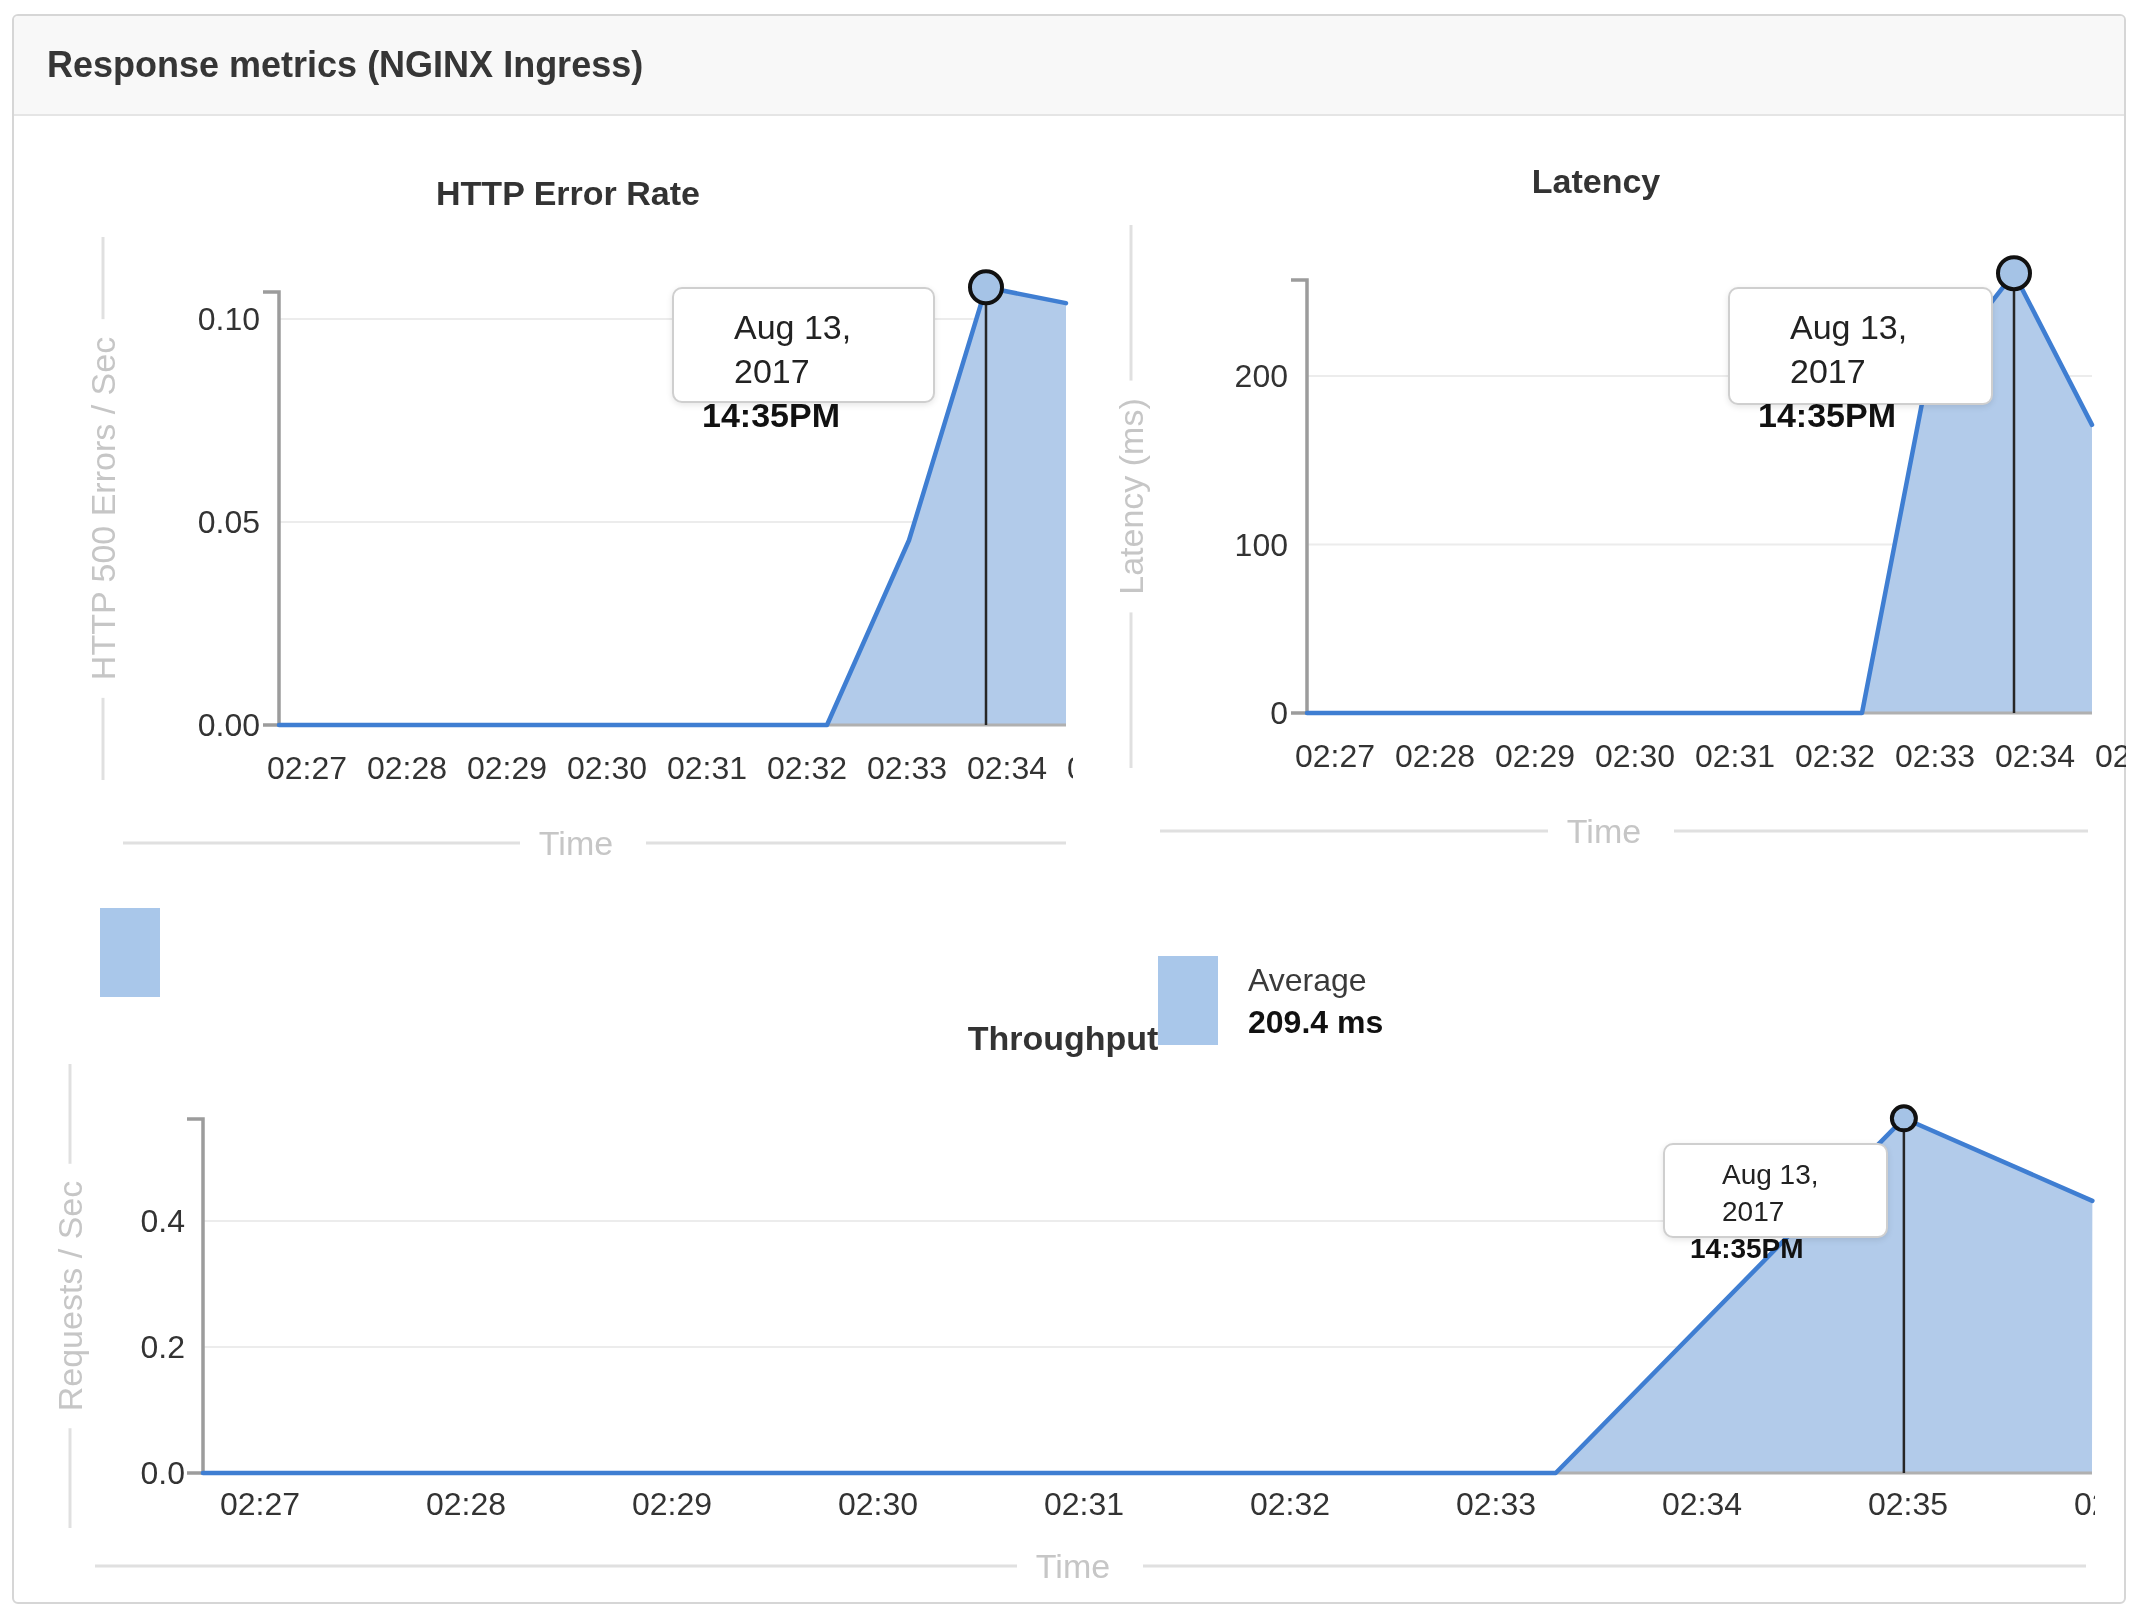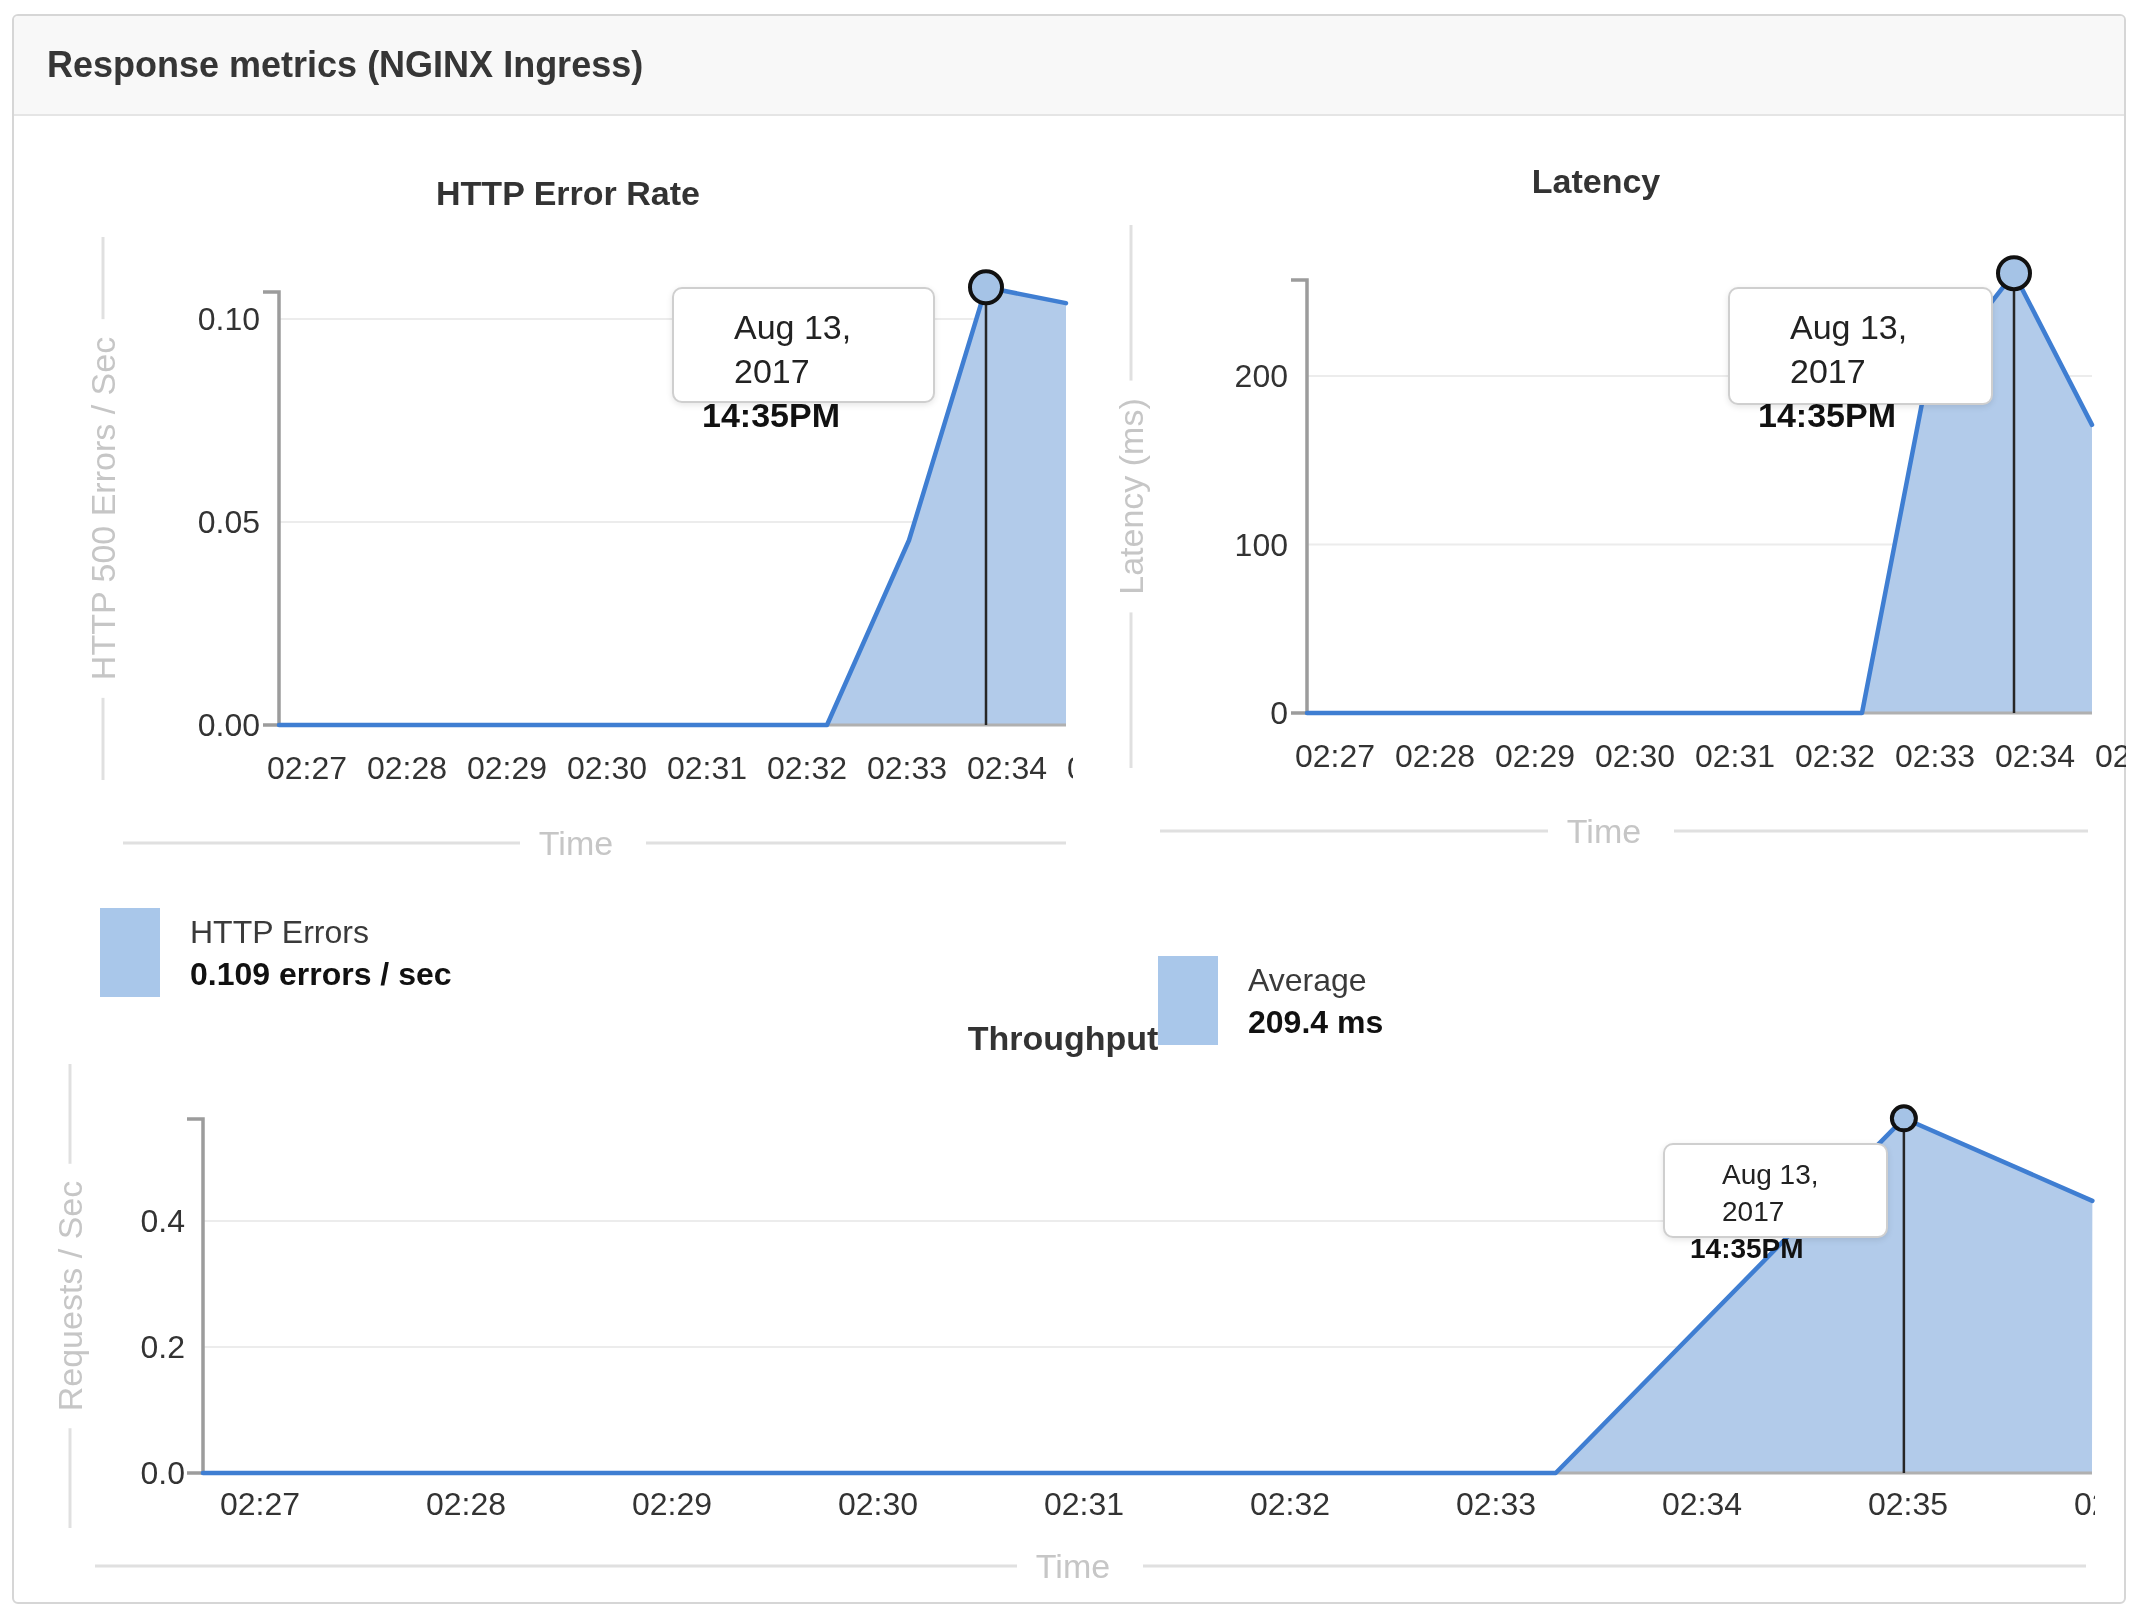--- a/index.html
+++ b/index.html
@@ -139,24 +139,20 @@
   <div class="tt-date">Aug 13, 2017</div>
   <div class="tt-time">14:35PM</div>
 </div>
 <div class="tooltip" id="tooltip3">
   <div class="tt-date">Aug 13, 2017</div>
   <div class="tt-time">14:35PM</div>
 </div>
 
 <div class="legend" id="legend1">
   <div class="legend-swatch" style="background: rgb(169, 199, 234);"></div>
-  <div class="legend-text">
-    <div class="legend-label">HTTP Errors</div>
-    <div class="legend-value">0.109 errors / sec</div>
-  </div>
 </div>
 <div class="legend" id="legend2">
   <div class="legend-swatch" style="background: rgb(169, 199, 234);"></div>
   <div class="legend-text">
     <div class="legend-label">Average</div>
     <div class="legend-value">209.4 ms</div>
   </div>
 </div>
 
 </body></html>

